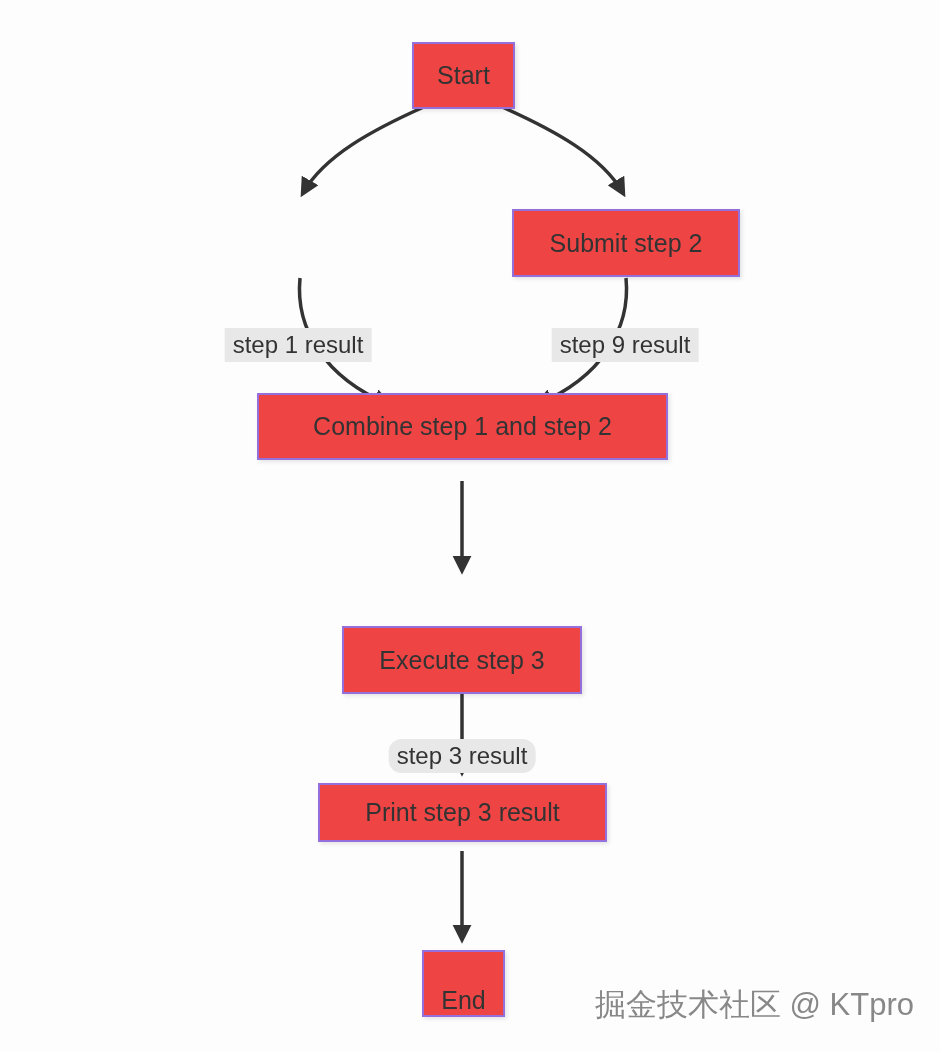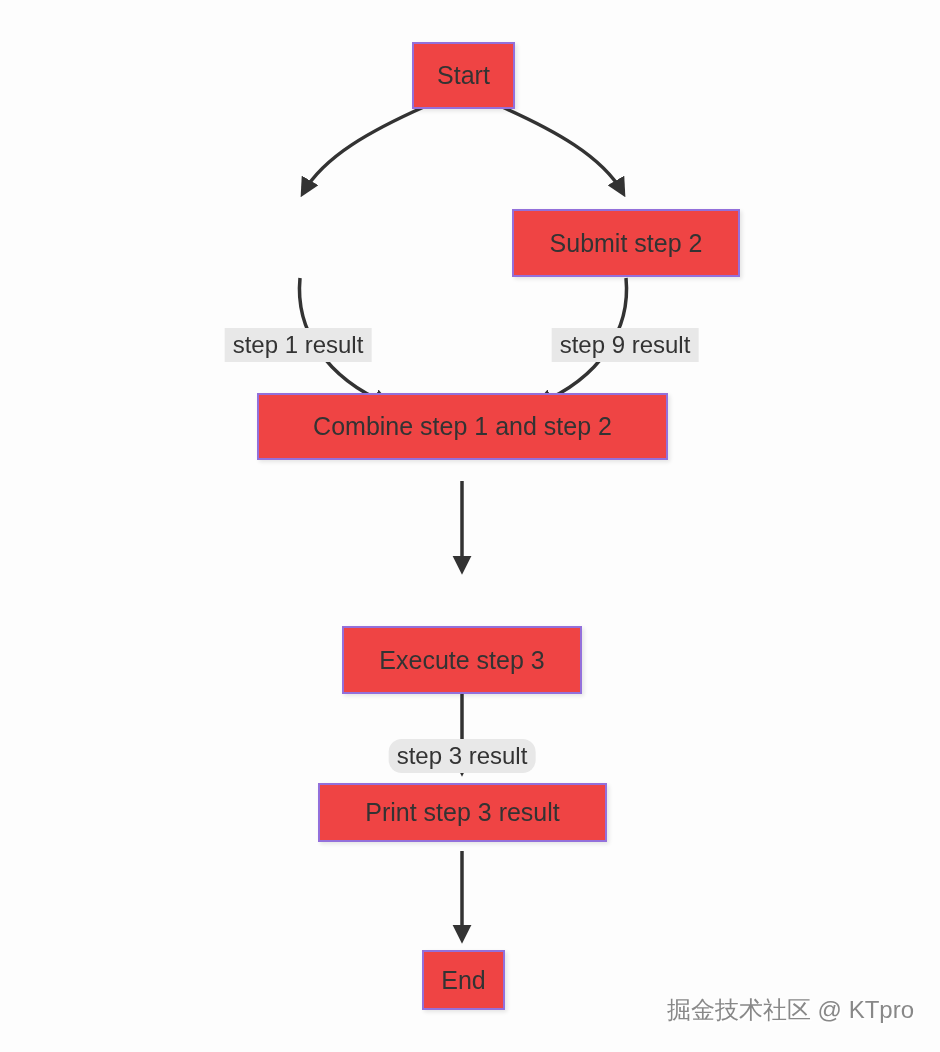--- a/index.html
+++ b/index.html
@@ -21,37 +21,37 @@
     font-size:25px;
     box-shadow:2px 2px 4px rgba(0,0,0,0.10);
     white-space:nowrap;
   }
   .node-start   {left:412px;top:42px; width:103px;height:67px;}
   .node-submit1 {left:187px;top:209px;width:225px;height:68px;}
   .node-submit2 {left:512px;top:209px;width:228px;height:68px;justify-content:center;}
   .node-combine {left:257px;top:393px;width:411px;height:67px;}
   .node-execute3{left:342px;top:581px;width:240px;height:68px;margin-top:45px;}
   .node-print3  {left:318px;top:783px;width:289px;height:59px;}
-  .node-end     {left:422px;top:950px;width:83px; height:60px;}
+  .node-end     {left:422px;top:950px;width:83px; height:67px;align-items:flex-end;}
   .edge-label{
     position:absolute;
     transform:translate(-50%,-50%);
     background:#e8e8e8;
     color:#333333;
     font-size:24px;
     padding:3px 8px;
     white-space:nowrap;
   }
   .edge-label-1{left:298px;top:345px;}
   .edge-label-2{left:625px;top:345px;}
   .edge-label-3{left:462px;top:756px;border-radius:13px;}
   .watermark{
     position:absolute;
     right:26px;bottom:26px;
-    font-size:24px;
+    font-size:31px;
     color:rgba(85,85,85,0.70);
     text-shadow:1.5px 1.5px 1px rgba(255,255,255,0.95);
     white-space:nowrap;
   }
 </style>
 </head>
 <body>
 
 <div class="stage">
 

